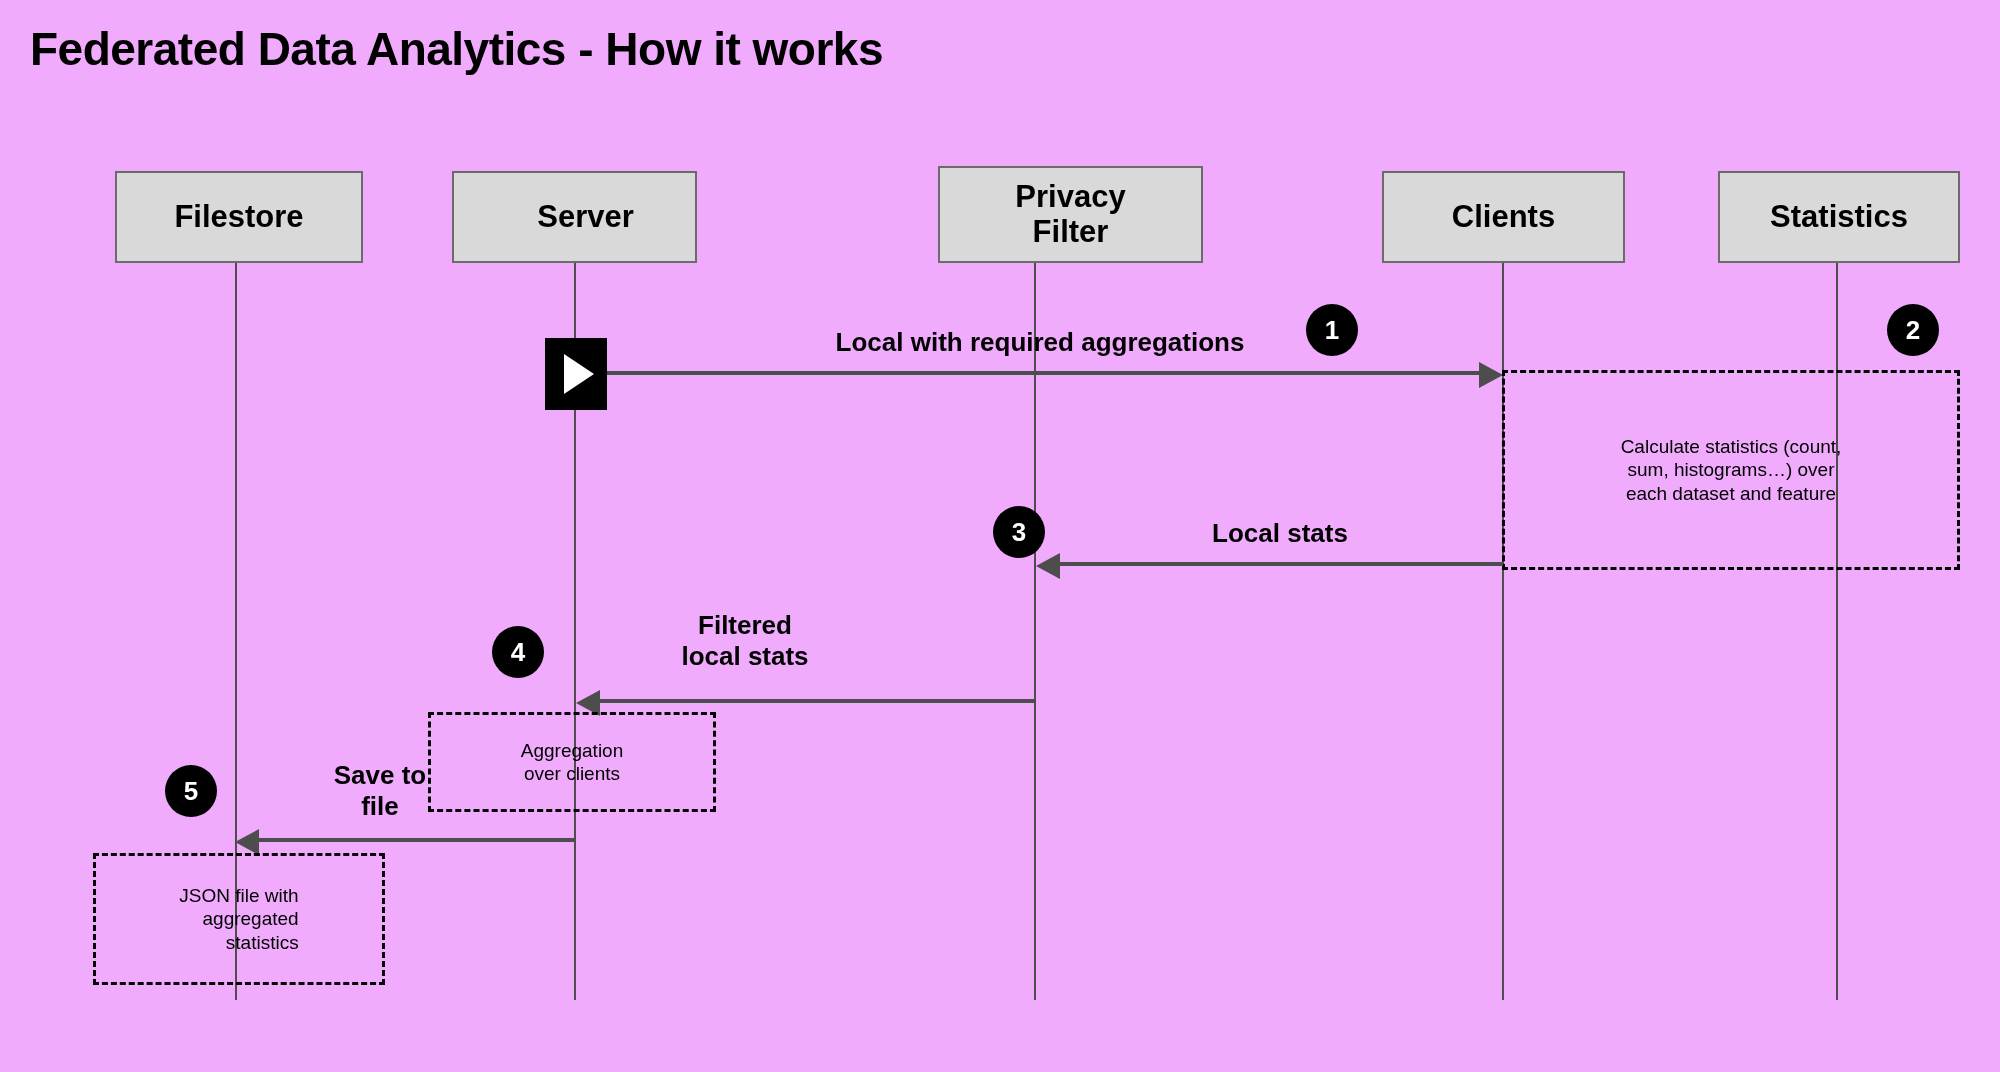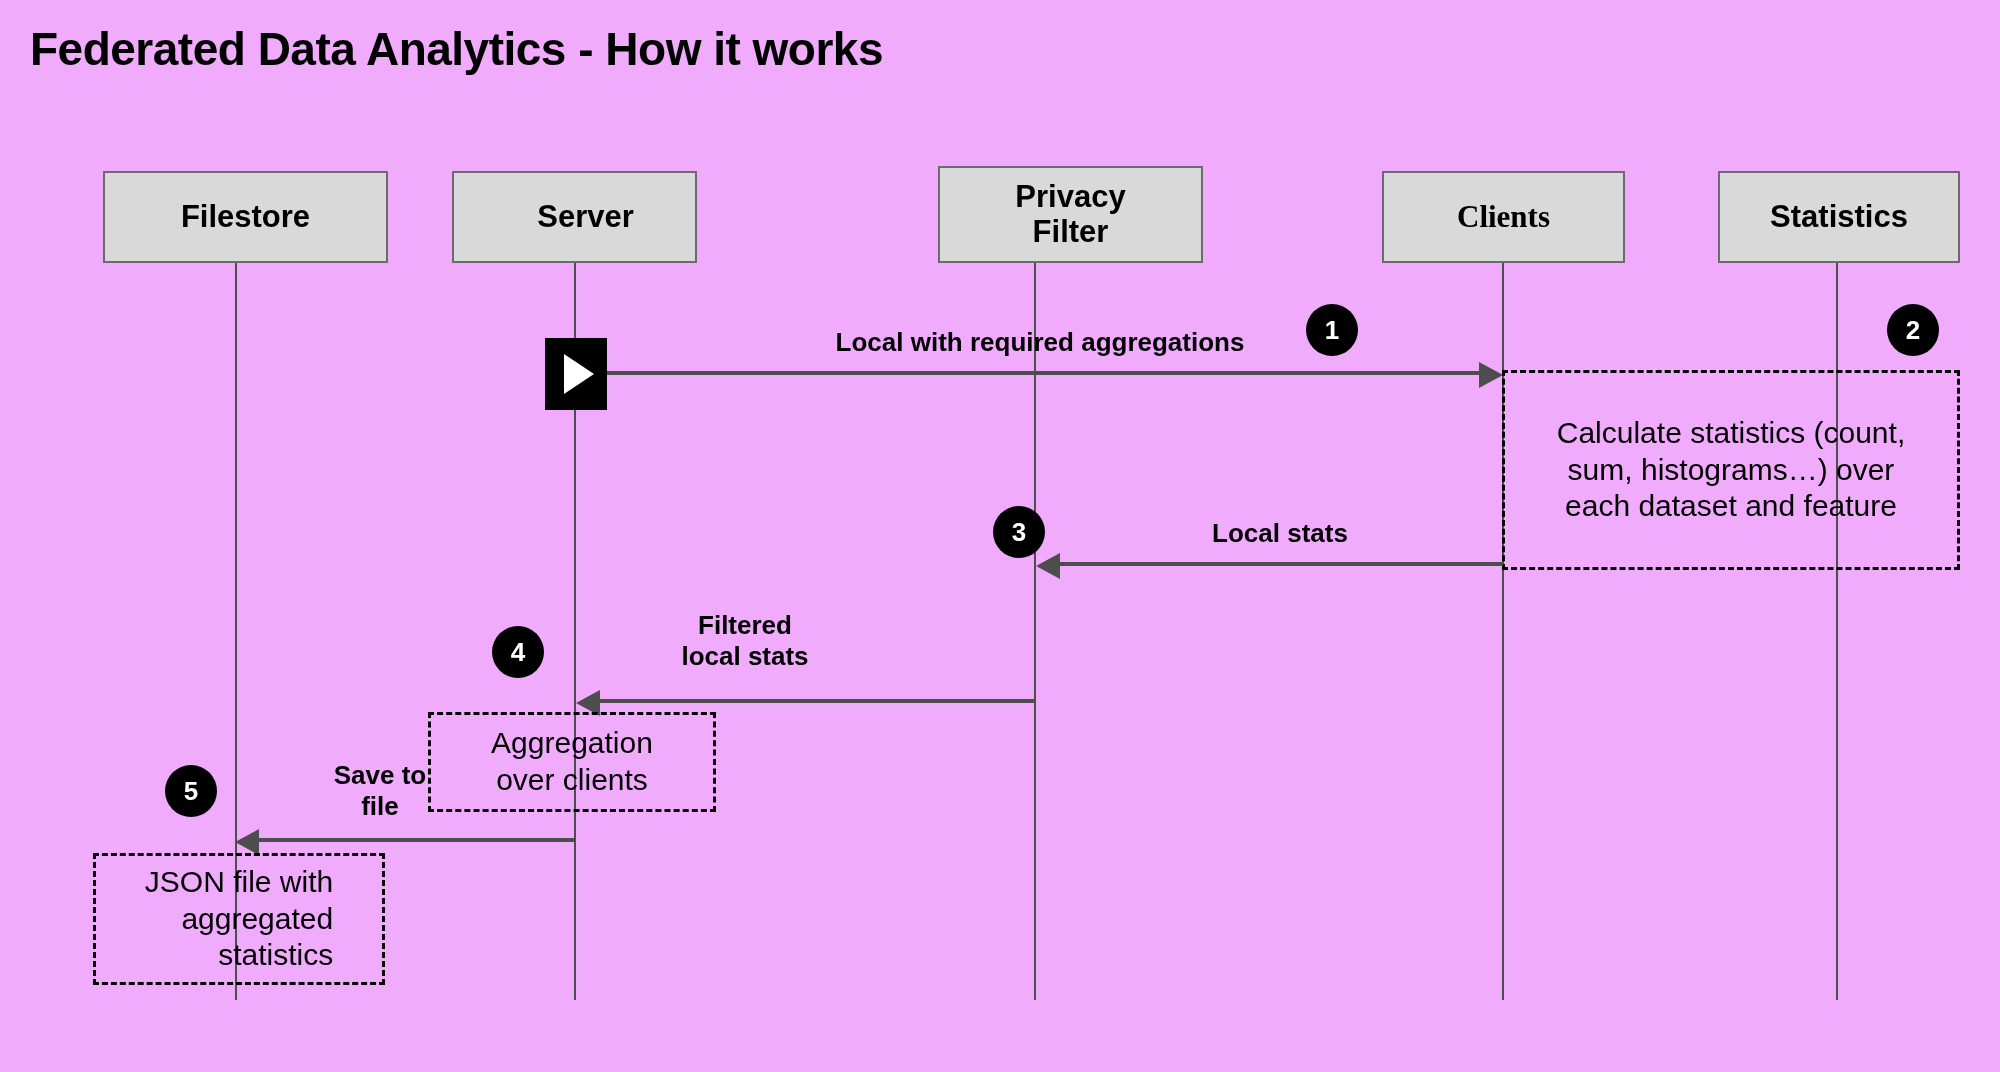--- a/index.html
+++ b/index.html
@@ -54,21 +54,21 @@
   
   .note {
     position: absolute;
     box-sizing: border-box;
     border: 3px dashed #000000;
     background: transparent;
     display: flex;
     align-items: center;
     justify-content: center;
     text-align: center;
-    font-size: 30px;
+    font-size: 19px;
     color: #000000;
     line-height: 1.22;
     padding: 4px 10px;
   }
   .note-text { display: block; white-space: pre-line; }
   
   .msg-line {
     position: absolute;
     height: 4px;
     background: #4d4d4d;
@@ -134,34 +134,34 @@
 <div id="canvas">
 
   <div class="title">Federated Data Analytics - How it works</div>
 
   <div class="lifeline" style="left:235px; top:262px; height:738px;"></div>
   <div class="lifeline" style="left:574px; top:262px; height:738px;"></div>
   <div class="lifeline" style="left:1034px; top:262px; height:738px;"></div>
   <div class="lifeline" style="left:1502px; top:262px; height:738px;"></div>
   <div class="lifeline" style="left:1836px; top:262px; height:738px;"></div>
 
-  <div class="actor-box" style="left:103px; top:171px; width:285px; height:92px;">
+  <div class="actor-box" style="left:115px; top:171px; width:248px; height:92px;">
     <span class="actor-label">Filestore</span>
   </div>
 
   <div class="actor-box" style="left:452px; top:171px; width:245px; height:92px;padding-left:22px;">
     <span class="actor-label">Server</span>
   </div>
 
   <div class="actor-box" style="left:907px; top:166px; width:265px; height:97px;margin-left:31px;">
     <span class="actor-label">Privacy
 Filter</span>
   </div>
 
-  <div class="actor-box" style="left:1382px; top:171px; width:243px; height:92px;font-family:Liberation Serif, serif;">
+  <div class="actor-box" style="left:1382px; top:171px; width:243px; height:92px;">
     <span class="actor-label">Clients</span>
   </div>
 
   <div class="actor-box" style="left:1718px; top:171px; width:242px; height:92px;">
     <span class="actor-label">Statistics</span>
   </div>
 
   <div class="msg-line" style="left:575px; top:371px; width:915px;"></div>
   <div class="arrow-head right" style="left:1479px; top:362px;"></div>
   <div class="msg-label" style="left:760px; top:327px; width:560px;">Local with required aggregations</div>

